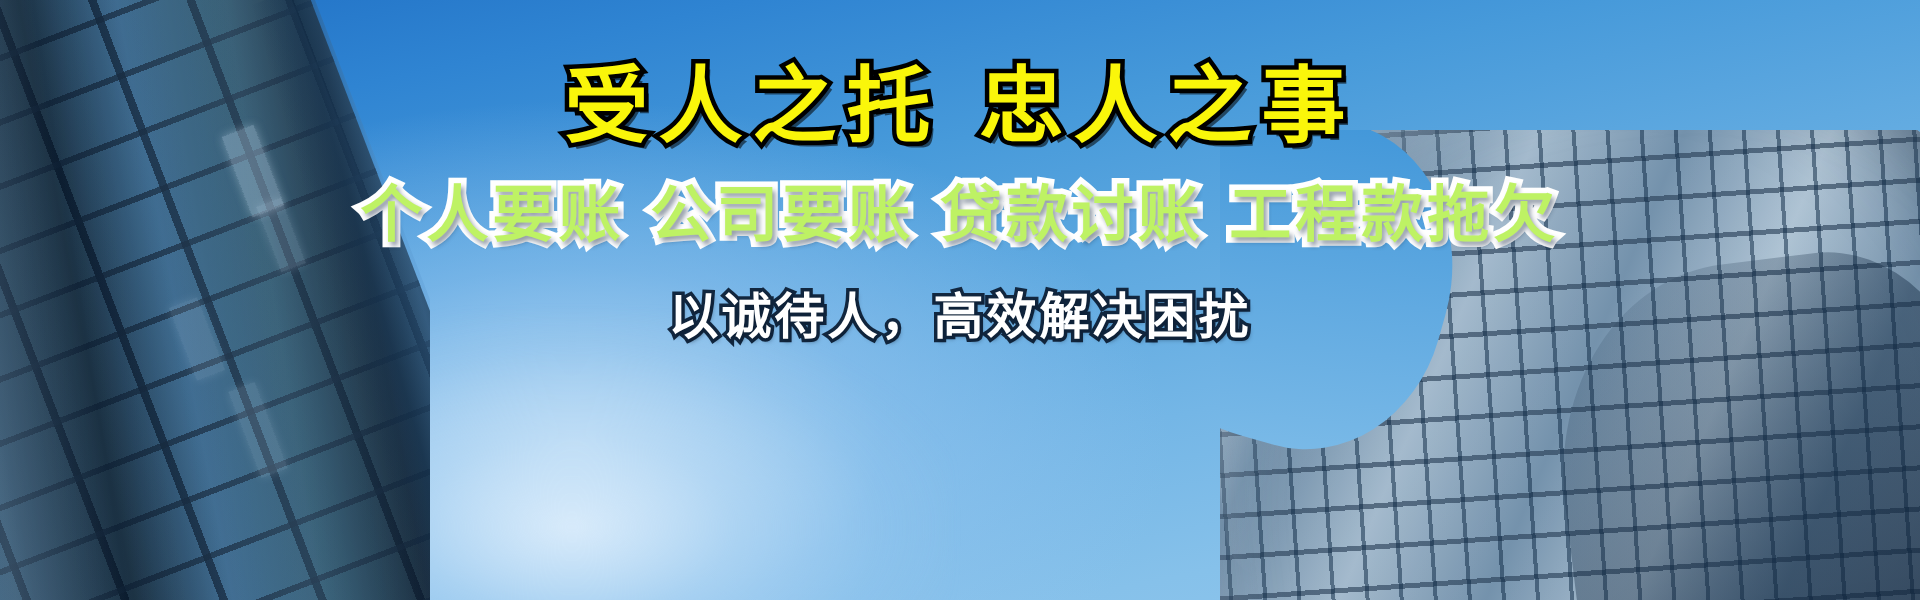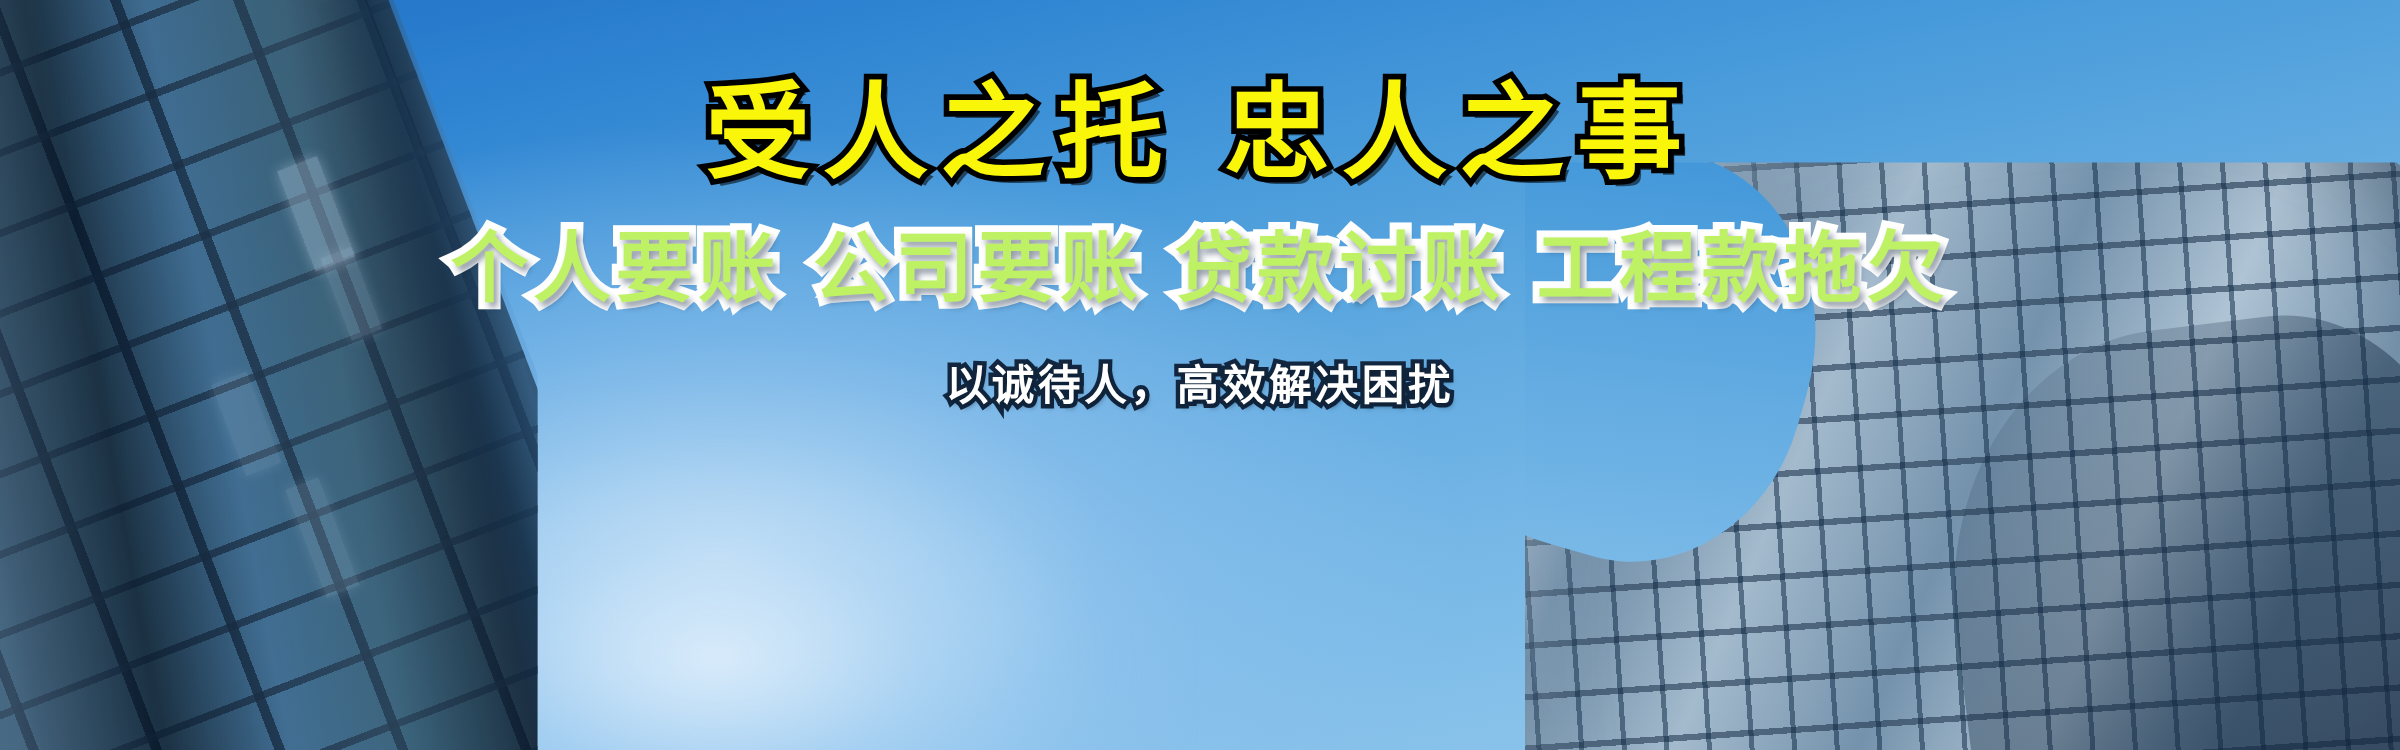--- a/index.html
+++ b/index.html
@@ -157,21 +157,21 @@
     letter-spacing:4px;
     color:#bef264;
     -webkit-text-stroke:11px #FFFFFF;
     paint-order:stroke fill;
     text-shadow:3px 4px 5px rgba(10,30,60,0.45);
     white-space:nowrap;
   }
 
   .tagline{
     margin-top:46px;
-    font-size:34px;
+    font-size:50px;
     font-weight:700;
     line-height:1;
     letter-spacing:3px;
     color:#FFFFFF;
     -webkit-text-stroke:7px #12273F;
     paint-order:stroke fill;
     text-shadow:2px 3px 4px rgba(8,24,44,0.5);
     white-space:nowrap;
   }
 </style>

